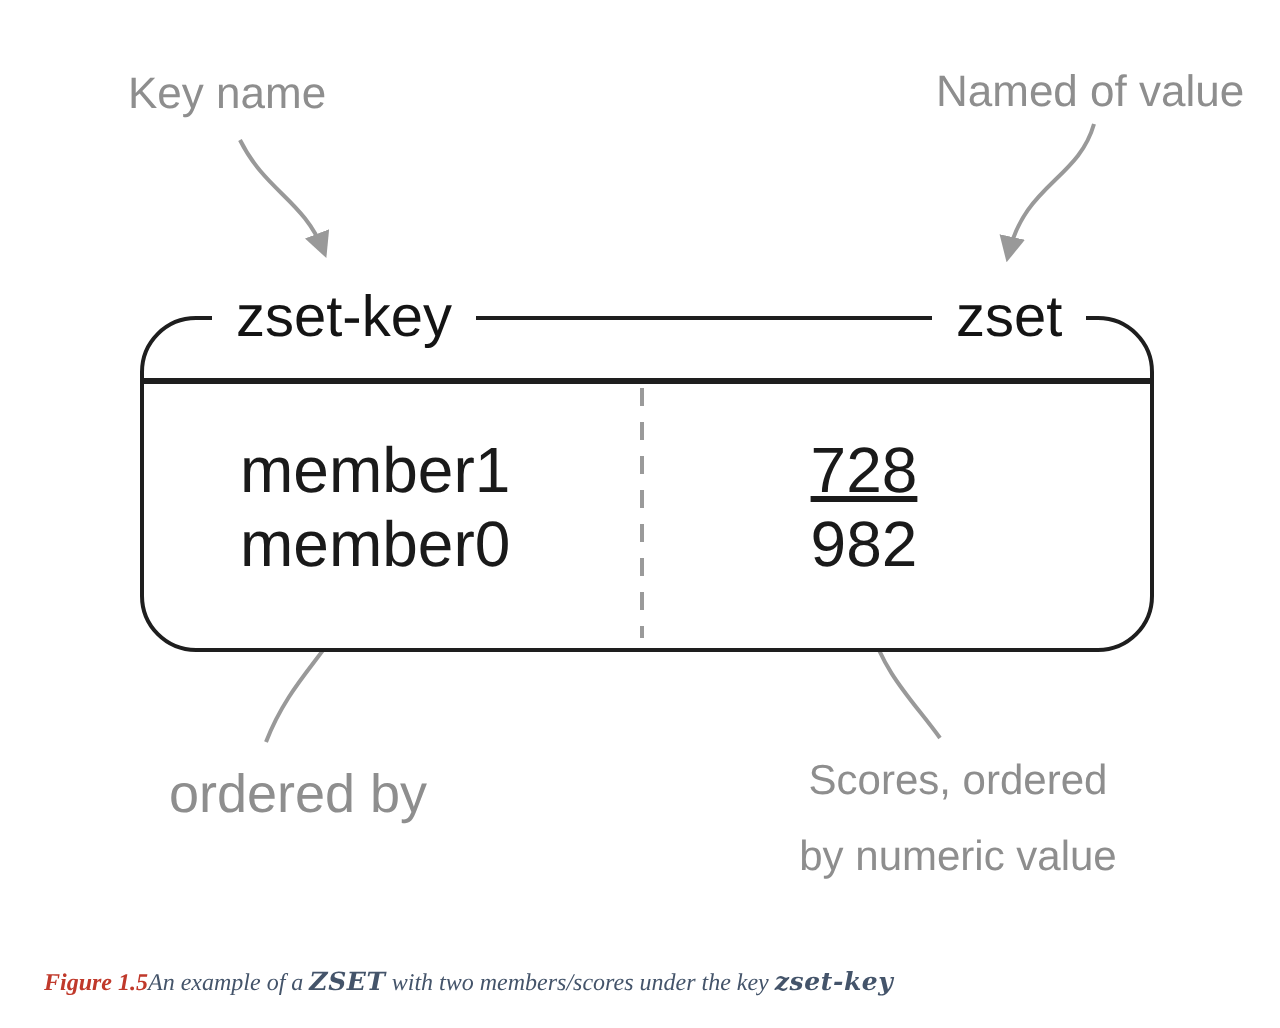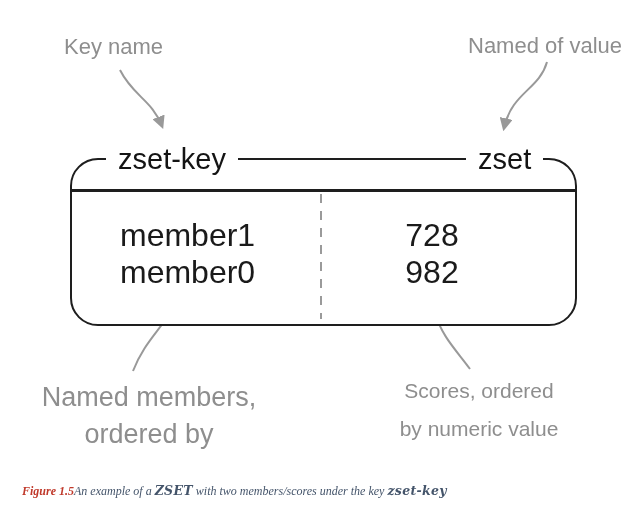--- a/index.html
+++ b/index.html
@@ -78,21 +78,21 @@
   .cell {
     position: absolute;
     font-size: 32px;
     line-height: 30px;
     color: #1a1a1a;
     white-space: nowrap;
   }
   .member-1 { left: 48px; top: 60px; }
   .member-0 { left: 48px; top: 97px; }
   .score-cell { left: 280px; width: 160px; text-align: center; }
-  .score-1 { top: 60px; }
+  .score-1 { top: 60px; text-decoration: underline; }
   .score-0 { top: 97px; }
 
   
   .caption {
     position: absolute;
     left: 22px; top: 483px;
     font-family: "Liberation Serif", serif;
     font-style: italic;
     font-size: 12px;
     line-height: 15px;
@@ -137,21 +137,20 @@
     <div class="header-divider"></div>
     <div class="column-divider"></div>
 
     <div class="cell member-1">member1</div>
     <div class="cell score-cell score-1">728</div>
     <div class="cell member-0">member0</div>
     <div class="cell score-cell score-0">982</div>
   </div>
 
   <div class="note members-note">
-    <div>Named members,</div>
     <div>ordered by</div>
   </div>
   <div class="note scores-note">
     <div>Scores, ordered</div>
     <div>by numeric value</div>
   </div>
 
   <div class="caption"><span class="fig-label">Figure 1.5</span><span>An example of a </span><span class="term">ZSET</span><span> with two members/scores under the key </span><span class="term">zset-key</span></div>
 
 </div>

